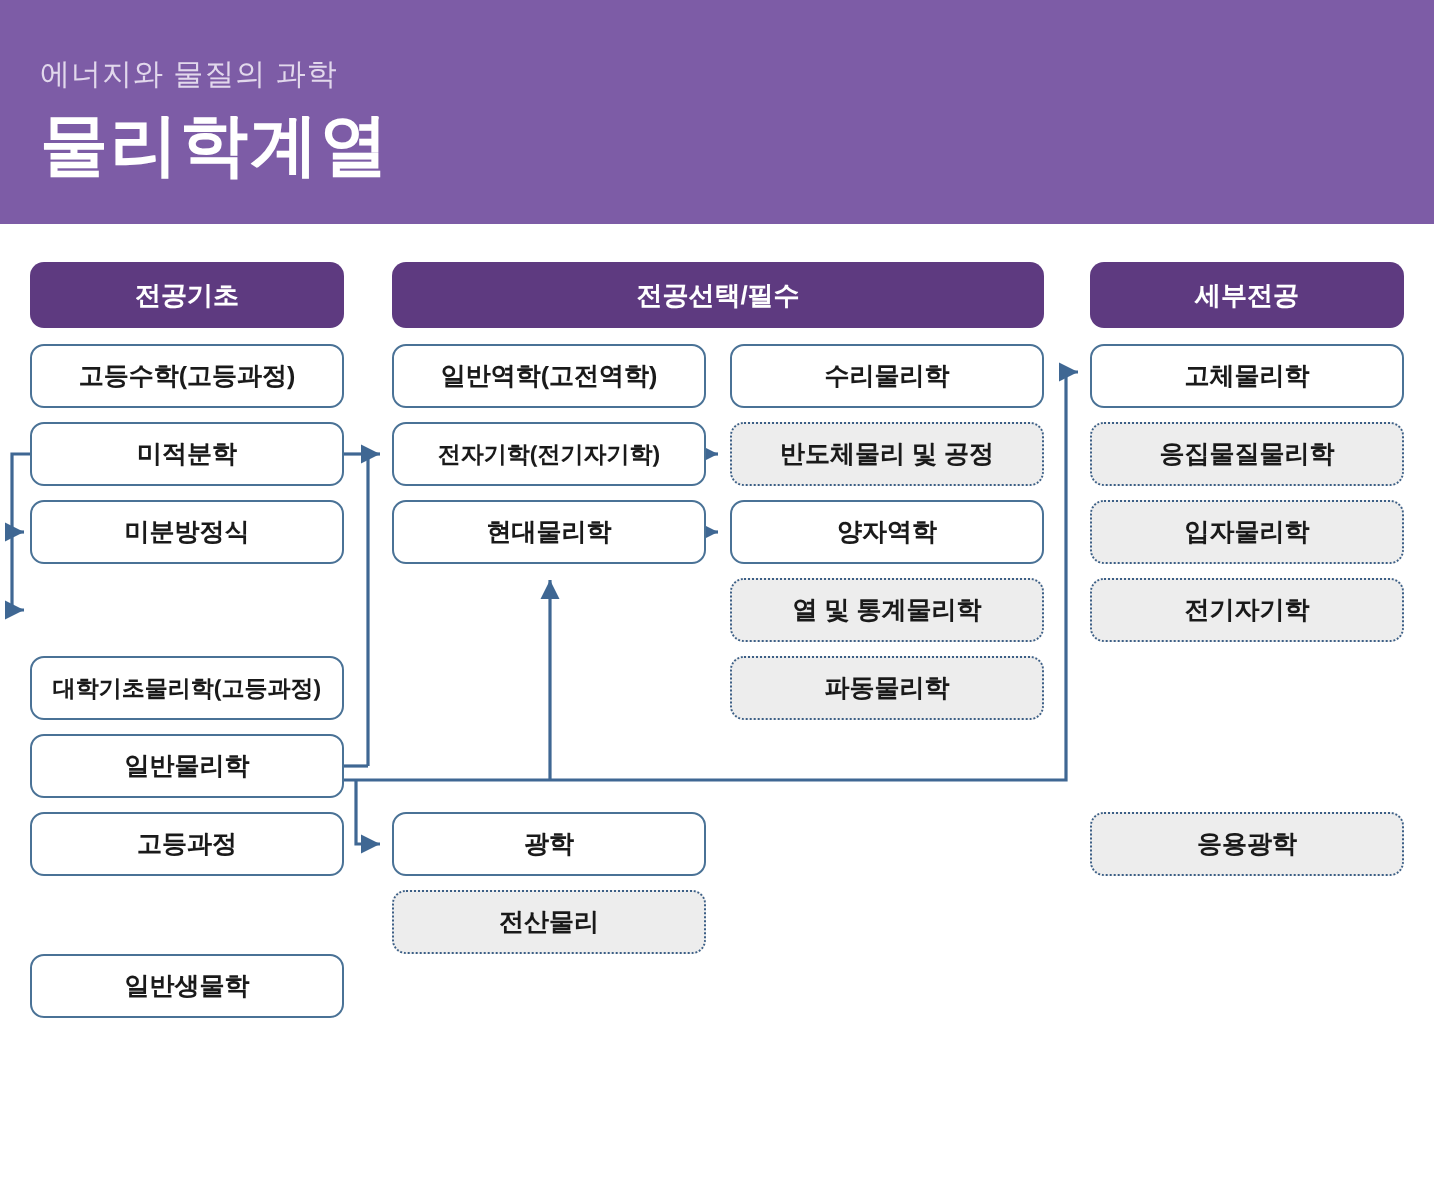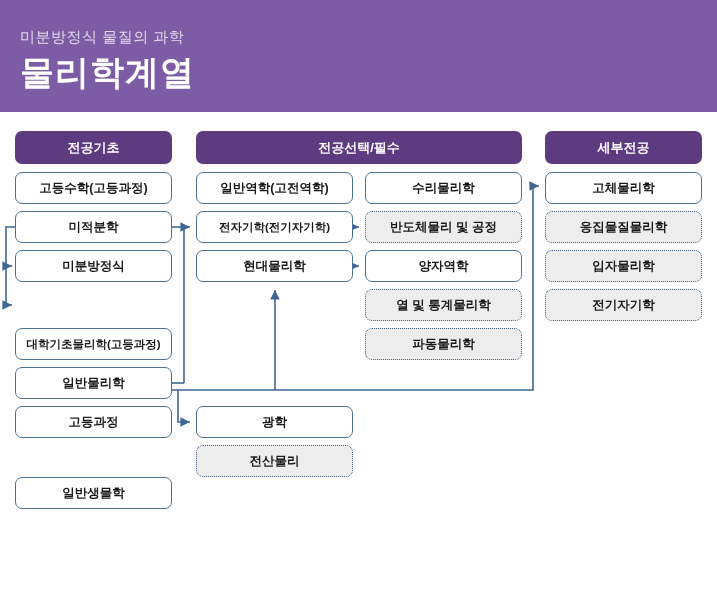--- a/index.html
+++ b/index.html
@@ -58,21 +58,21 @@
     background:#ededed;
     border:1.6px dotted #3c5f86;
   }
 </style>
 </head>
 <body>
 
 <div id="root">
 
   <div class="banner">
-    <div class="banner-sub">미분방정식 물질의 과학</div>
+    <div class="banner-sub">에너지와 물질의 과학</div>
     <div class="banner-title">물리학계열</div>
   </div>
 
   <svg id="wires" viewBox="0 0 717 600">
     <defs>
       <marker id="ar" markerWidth="7" markerHeight="7" refX="6" refY="3" orient="auto">
         <path d="M0,0 L6,3 L0,6 z" fill="#3f6793"></path>
       </marker>
     </defs>
     <g fill="none" stroke="#3f6793" stroke-width="1.6">
@@ -122,14 +122,15 @@
   <div class="box solid" style="left:365px;top:250px;width:157px;">양자역학</div>
   <div class="box dashed" style="left:365px;top:289px;width:157px;">열 및 통계물리학</div>
   <div class="box dashed" style="left:365px;top:328px;width:157px;">파동물리학</div>
 
   <div class="col-head" style="left:545px;top:131px;width:157px;">세부전공</div>
 
   <div class="box solid" style="left:545px;top:172px;width:157px;">고체물리학</div>
   <div class="box dashed" style="left:545px;top:211px;width:157px;">응집물질물리학</div>
   <div class="box dashed" style="left:545px;top:250px;width:157px;">입자물리학</div>
   <div class="box dashed" style="left:545px;top:289px;width:157px;">전기자기학</div>
+  <div class="box dashed" style="left:545px;top:406px;width:157px;">응용광학</div>
 
 </div>
 
 </body></html>

